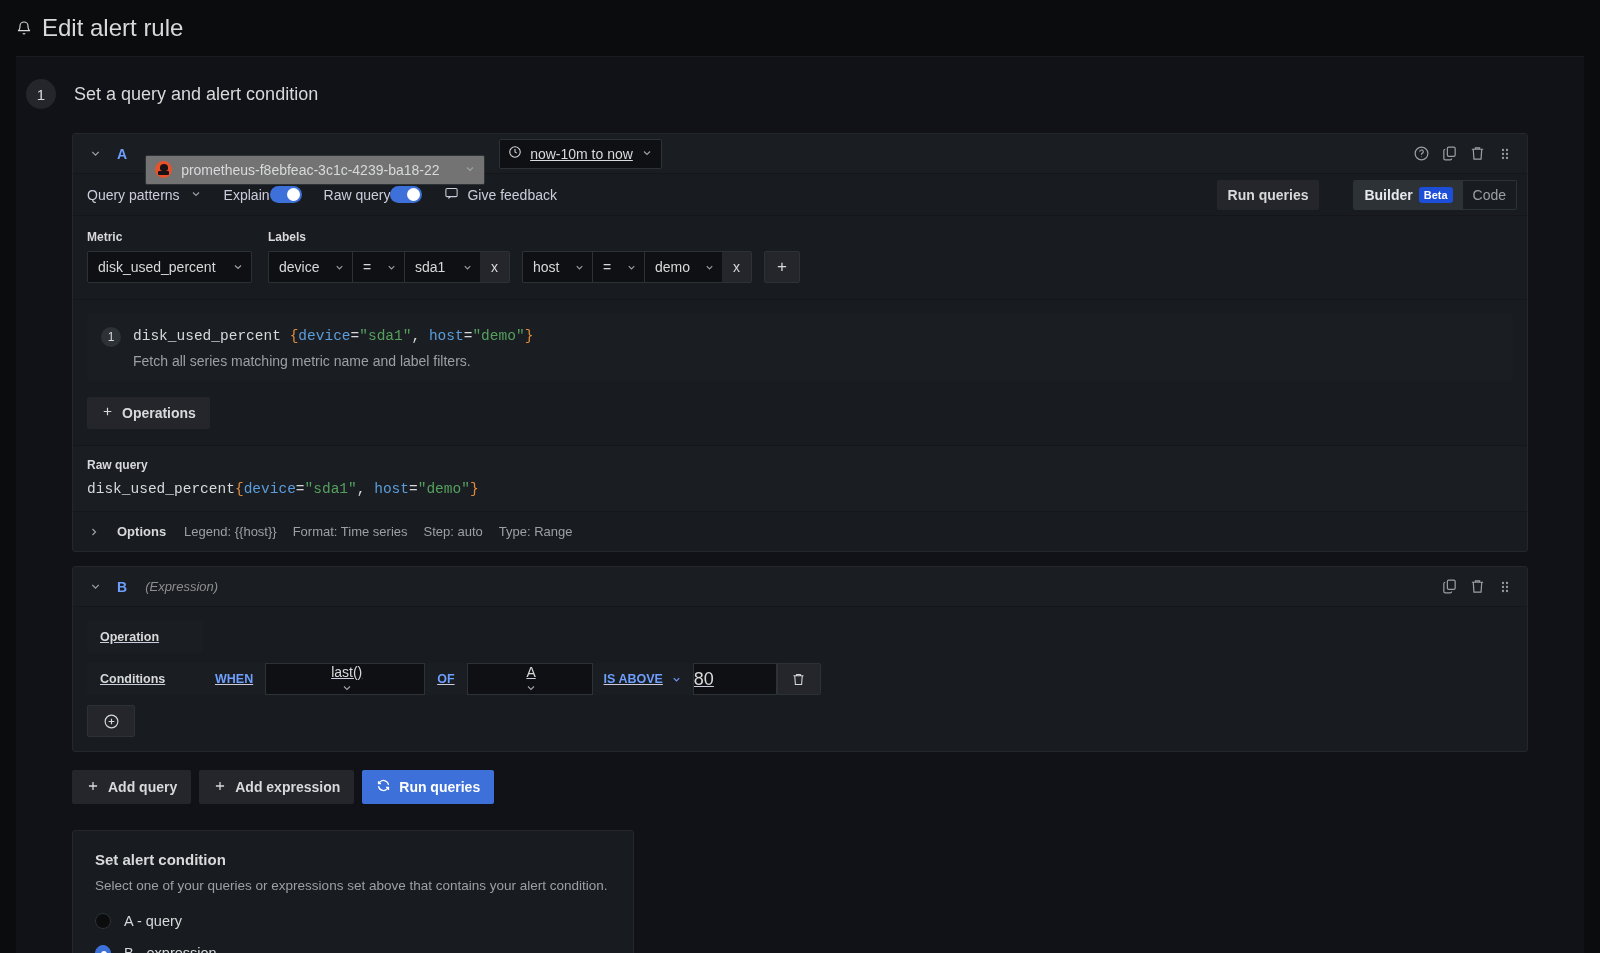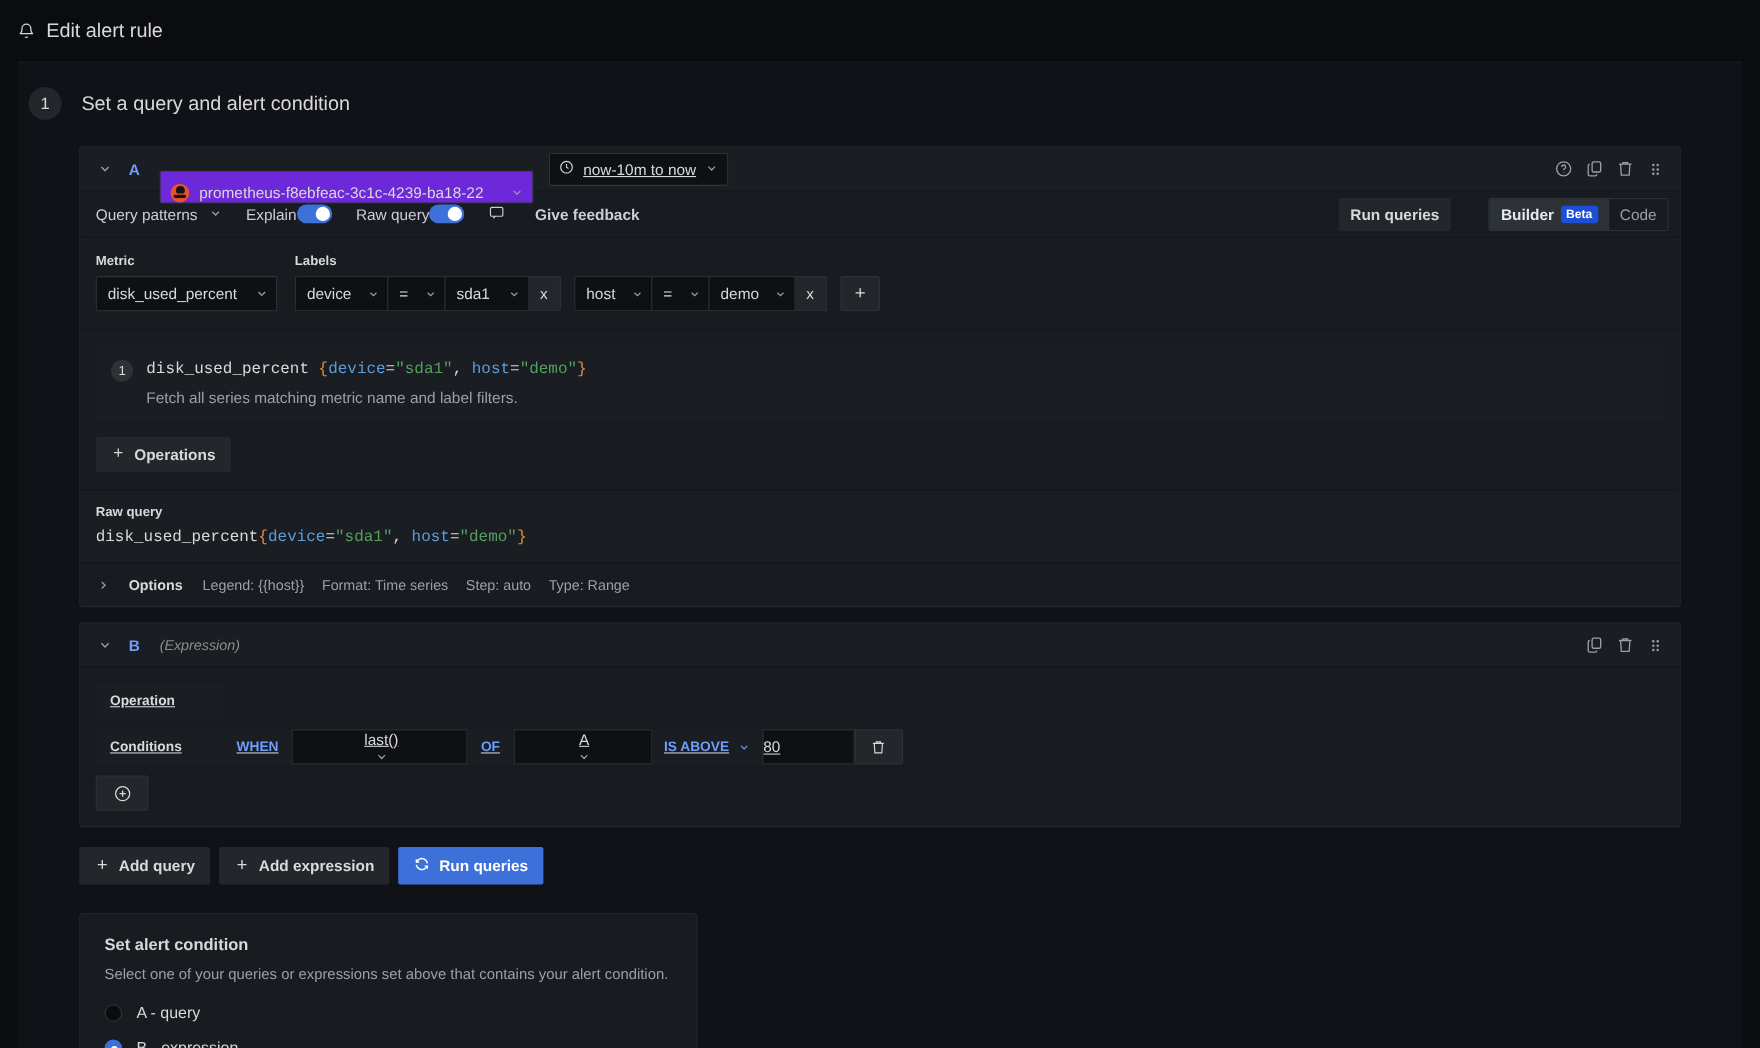--- a/index.html
+++ b/index.html
@@ -15,21 +15,21 @@
   .mono { font-family: "Liberation Mono", monospace; }
 
   
   .topbar {
     height: 56px;
     display: flex; align-items: center;
     padding: 0 16px;
     background: #0b0c0e;
   }
   .topbar .bell { margin-right: 10px; display: flex; align-items: center; }
-  .topbar-title { font-size: 18px; color: #d8d9da; }
+  .topbar-title { font-size: 24px; color: #d8d9da; }
 
   
   .step-section {
     margin: 0 16px;
     background: #111217;
     min-height: 897px;
     padding: 22px 0 0 0;
     border-top: 1px solid #1b1c21;
   }
   .step-head { display: flex; align-items: center; padding: 0 18px 0 10px; }
@@ -58,22 +58,22 @@
     border-bottom: 1px solid #141619;
   }
   .chev {
     width: 20px; color: #9aa0a6; display: inline-flex;
     align-items: center; justify-content: center; cursor: pointer;
   }
   .ref-id { color: #6e9fff; font-weight: bold; margin: 0 18px 0 12px; font-size: 14px; }
   .expr-note { color: #8e8e8e; font-style: italic; font-size: 13px; }
 
   .ds-picker {
-    display: flex; align-items: flex-end;
-    background: #6d28d9;
+    display: flex; align-items: center;
+    background: #737373;
     border: 1px solid #2c3235;
     border-radius: 2px;
     height: 30px; padding: 0 8px 0 9px;
     min-width: 340px; justify-content: space-between;
     cursor: pointer;
     margin-top: 32px;
   }
   .ds-left { display: flex; align-items: center; gap: 9px; }
   .prom-icon {
     width: 17px; height: 17px; border-radius: 50%;
@@ -115,21 +115,21 @@
   .toggle-wrap { display: flex; align-items: center; cursor: pointer; }
   .toggle-label { color: #ccccdc; font-size: 14px; }
   .switch {
     width: 32px; height: 17px; border-radius: 9px;
     background: #3d71d9; position: relative; flex: none;
   }
   .switch::after {
     content: ""; position: absolute; top: 2px; right: 2px;
     width: 13px; height: 13px; border-radius: 50%; background: #fff;
   }
-  .feedback { display: flex; align-items: center; gap: 27px; color: #ccccdc; cursor: pointer; font-size: 14px; font-weight: bold; }
+  .feedback { display: flex; align-items: center; gap: 8px; color: #ccccdc; cursor: pointer; font-size: 14px; }
 
   .btn {
     height: 30px; border-radius: 2px; border: none;
     padding: 0 11px; font-size: 14px; font-family: inherit;
     display: inline-flex; align-items: center; gap: 8px;
     cursor: pointer;
   }
   .btn-secondary { background: #24262b; color: #d8d9da; font-weight: bold; }
   .btn-primary { background: #3d71d9; color: #fff; font-weight: bold; }
 
@@ -240,21 +240,21 @@
     display: inline-flex; align-items: center; justify-content: space-between;
     padding: 0 8px 0 11px; color: #d8d9da; font-size: 14px; cursor: pointer; flex-direction: column;
   }
   .evaluator {
     background: #1a1d21; color: #6e9fff; font-size: 12.5px; font-weight: bold;
     height: 32px; display: inline-flex; align-items: center; gap: 8px;
     padding: 0 11px; cursor: pointer;
   }
   .thresh-input {
     background: #0e1013; border: 1px solid #2c3235; height: 32px;
-    width: 84px; color: #d8d9da; font-size: 14px; padding: 0 0;
+    width: 84px; color: #d8d9da; font-size: 18px; padding: 0 0;
     font-family: inherit; outline: none;
   }
   .trash-btn {
     width: 44px; height: 32px; background: #24262b;
     border: 1px solid #2c3235; border-radius: 0 2px 2px 0;
     color: #d8d9da; display: inline-flex; align-items: center;
     justify-content: center; cursor: pointer;
   }
   .add-cond {
     width: 48px; height: 32px; background: #24262b;

